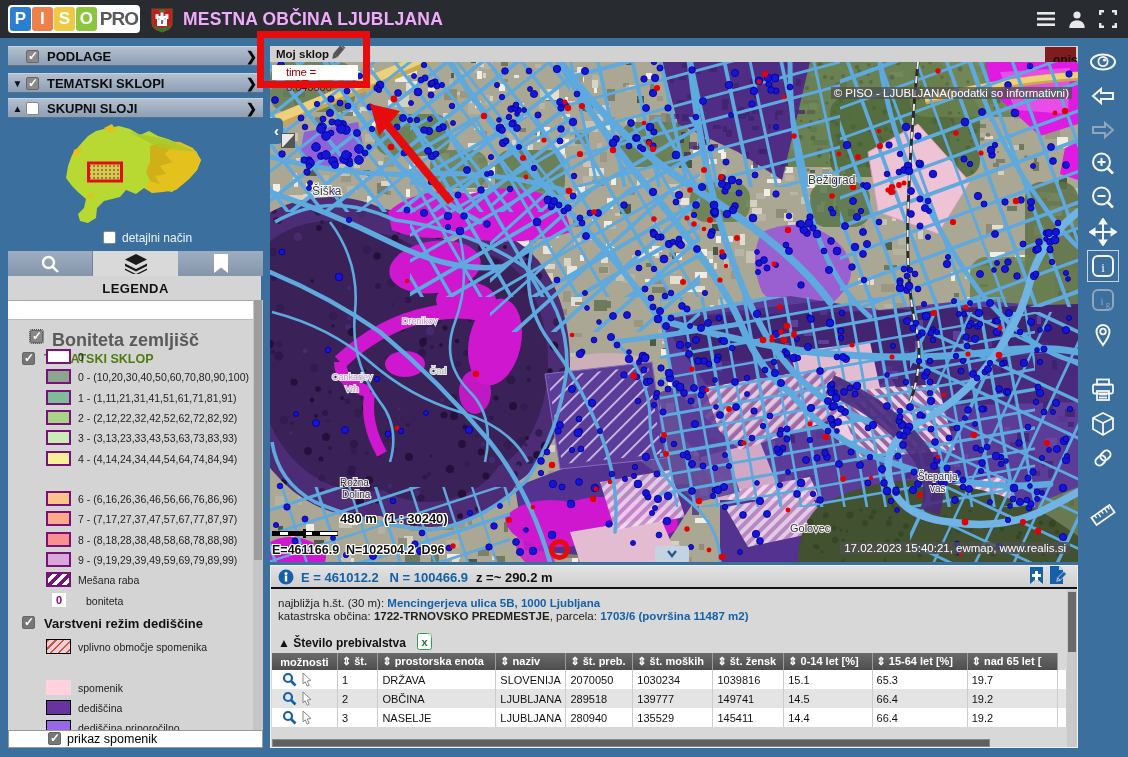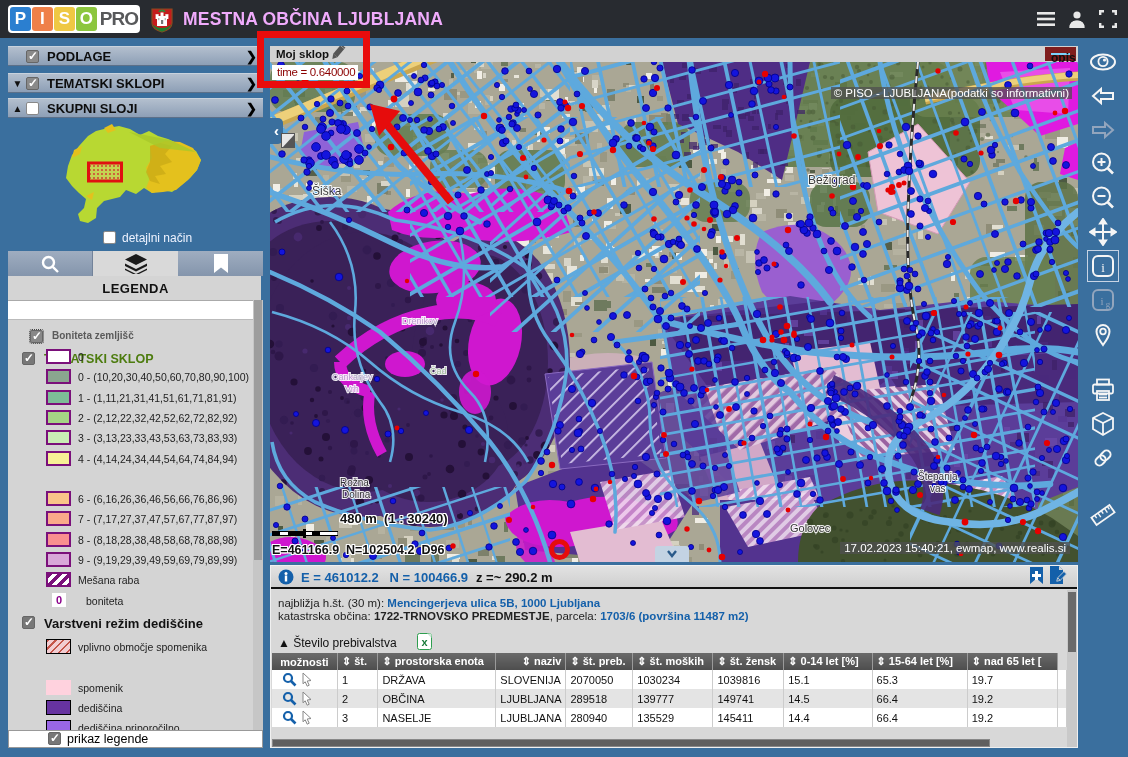--- a/index.html
+++ b/index.html
@@ -44,43 +44,43 @@
 .tab.active { background:#d9d9d9; border-right:none; }
 
 #lg { left:8px; top:238px; width:253px; height:454px; background:#d4d4d4; overflow:hidden; }
 #lgtitle { left:0; top:0; width:255px; height:24px; text-align:center; font-size:13px;
   font-weight:bold; color:#111; line-height:26px; letter-spacing:0.4px;}
 #lgwhite { left:0; top:24px; width:255px; height:20px; background:#fff; border-top:1px solid #aaa; border-bottom:1px solid #bbb;}
 #lgwhite .cb { position:absolute; left:14px; top:3px; background:#777; }
 #lgwhite span { position:absolute; left:36px; top:3px; font-size:12.5px; font-weight:bold; color:#4d7c0f;margin-top:48px; }
 #bonrow { left:0; top:52px; width:255px; height:20px; }
 #bonrow .cb { position:absolute; left:22px; top:2px; background:#888; outline:1px dotted #444; }
-#bonrow span { position:absolute; left:44px; top:2px; font-size:10px; font-weight:bold; color:#5a5a5a; }
+#bonrow span { position:absolute; left:44px; top:2px; font-size:18px; font-weight:bold; color:#5a5a5a; }
 .lgrow { left:0; width:255px; height:20px; }
 .sw { position:absolute; left:38px; top:2px; width:25px; height:15px; border:2px solid #7a107a; }
 .lgrow .t { position:absolute; left:70px; top:4px; font-size:10.5px; color:#222; }
 .vr .sw { border:1px solid #000; }
 #varhead .cb { position:absolute; left:14px; top:2px; background:#777; }
 #varhead span { position:absolute; left:36px; top:2px; font-size:13px; font-weight:bold; color:#111; }
 #lgscroll { left:253px; top:262px; width:10px; height:430px; background:#c6c6c6; }
 #lgthumb { left:254px; top:262px; width:8px; height:260px; background:#9d9d9d; }
 #prikaz { left:8px; top:692px; width:255px; height:18px; background:#fff; border:1px solid #999; }
 #prikaz .cb { position:absolute; left:39px; top:1px; background:#777; }
 #prikaz span { position:absolute; left:58px; top:1px; font-size:12.5px; color:#000; }
 
 
 #mtool { left:270px; top:46px; width:808px; height:16px; background:#d2d2d2; }
 #mojlbl { left:276px; top:48px; font-size:11.5px; font-weight:bold; color:#111; }
-#opis { left:1045px; top:47px; width:31px; height:14px; border:6px solid #7f1d1d; background:#7dd3fc;
+#opis { left:1045px; top:47px; width:31px; height:14px; border:8px solid #7f1d1d; background:#7dd3fc;
   font-size:12px; font-weight:bold; color:#111; text-align:center; line-height:11px; }
 #mapw { left:270px; top:62px; width:808px; height:500px; overflow:hidden; }
 #copyr { right:6px; top:25px; background:rgba(80,80,80,0.75); color:#fff; font-size:11.5px; padding:0 3px; position:absolute; white-space:nowrap;}
 #stamp { right:8px; top:480px; background:rgba(80,80,80,0.78); color:#fff; font-size:11.5px; padding:0 4px; position:absolute; white-space:nowrap;}
 #timebox { left:272px; top:65px; width:86px; height:15px; background:#fff; color:#8b0000;
-  font-size:11.5px; letter-spacing:-0.3px; line-height:15px; padding-left:5px; }
+  font-size:11.5px; letter-spacing:-0.3px; line-height:15px; padding-left:14px; }
 #ltab { left:270px; top:118px; width:13px; height:26px; background:#3a6f9e; border-radius:0 5px 5px 0;
   color:#fff; font-size:15px; font-weight:bold; text-align:center; line-height:25px;}
 #navsq { left:281px; top:133px; width:14px; height:15px; background:#e8e8e8; border:1px solid #555; }
 #btab { left:655px; top:546px; width:34px; height:16px; background:#c3d3e3; border-radius:3px 3px 0 0;
   color:#33628f; text-align:center; font-size:10px; line-height:14px; font-weight:bold;}
 #scalebar { left:272px; top:529px; position:absolute; }
 .halo { text-shadow:-1px -1px 0 #fff, 1px -1px 0 #fff, -1px 1px 0 #fff, 1px 1px 0 #fff, 0 1px 0 #fff, 0 -1px 0 #fff, 1px 0 0 #fff, -1px 0 0 #fff; }
 #sctext { left:340px; top:511px; font-size:13px; font-weight:bold; color:#111; }
 #coords { left:272px; top:543px; font-size:12.5px; font-weight:bold; color:#111; }
 
@@ -89,21 +89,21 @@
 
 
 #bp { left:270px; top:565px; width:808px; height:183px; background:#d8d8d8; border:1px solid #f0f0f0; }
 #bphead { left:0; top:0; width:806px; height:23px; background:linear-gradient(#e2e2e2,#cfcfcf);
   border-bottom:2px solid #111; }
 #bphead .e { position:absolute; left:30px; top:4px; color:#1460aa; font-size:13px; font-weight:bold; }
 #bphead .z { position:absolute; left:205px; top:4px; color:#111; font-size:13px; font-weight:bold; }
 #info1 { left:7px; top:31px; font-size:11.5px; color:#222; }
 #info2 { left:7px; top:44px; font-size:11.5px; color:#222; }
 .blu { color:#1460aa; font-weight:bold; }
-#stv { left:7px; top:70px; font-size:12px; font-weight:normal; color:#111; }
+#stv { left:7px; top:70px; font-size:12px; font-weight:bold; color:#111; }
 #tblw { left:1px; top:87px; width:795px; height:81px; overflow:hidden; }
 table { border-collapse:collapse; font-size:11px; table-layout:fixed; }
 th { background:linear-gradient(#6a6a6a,#4e4e4e); color:#fff; font-weight:bold; text-align:left;
   padding:2px 4px; border-right:1px solid #9a9a9a; height:16px; white-space:nowrap; }
 td { background:#fff; color:#111; padding:2px 4px; border-right:1px solid #ccc; height:16px; white-space:nowrap; }
 tr.alt td { background:#e4e4e4; }
 #hsb { left:1px; top:173px; width:718px; height:8px; background:#5f5f5f; border:1px solid #888; }
 #hsbt { left:1px; top:171px; width:795px; height:11px; background:#c9c9c9; z-index:-1; }
 #vsb { left:796px; top:24px; width:10px; height:157px; background:#c9c9c9; }
 #vsbt { left:797px; top:26px; width:8px; height:60px; background:#6a6a6a; }
@@ -297,21 +297,21 @@
         </div>
         <div class="abs lgrow vr" style="top:442.1999999999998px">
           <div class="sw" style="background:#9966e6;border:1px solid #000;"></div>
           <div class="t">dediščina priporočilno</div>
         </div>
   </div>
   <div class="abs" id="lgscroll"></div>
   <div class="abs" id="lgthumb"></div>
   <div class="abs" id="prikaz">
         <span class="cb on"></span>
-        <span>prikaz legende</span>
+        <span>prikaz spomenik</span>
       </div>
 </div>
 
 <div class="abs" id="mtool"></div>
 <div class="abs" id="mojlbl">Moj sklop</div>
 <svg class="abs" style="left:328px; top:46px" width="18" height="15" viewBox="0 0 20 16">
 <g transform="rotate(40 10 8)">
         <rect x="7" y="-1" width="6" height="12" fill="#555"></rect>
 <rect x="7" y="-3" width="6" height="1.6" fill="#555"></rect>
 <path d="M7 11 L13 11 L10 16 Z" fill="#555"></path>
@@ -3350,21 +3350,21 @@
   <div class="abs" id="info1">najbližja h.št. (30 m): <span class="blu">Mencingerjeva ulica 5B, 1000 Ljubljana</span></div>
   <div class="abs" id="info2">katastrska občina: <b>1722-TRNOVSKO PREDMESTJE</b>, parcela: <span class="blu">1703/6 (površina 11487 m2)</span></div>
   <div class="abs" id="stv">▲ Število prebivalstva</div>
   <div class="abs" id="tblw">
         <table>
           <tbody>
             <tr>
               <th style="width:69px; text-align:center">možnosti</th>
               <th style="width:43px; text-align:left">⇕ št.</th>
               <th style="width:121px; text-align:left">⇕ prostorska enota</th>
-              <th style="width:66px; text-align:right">⇕ naziv</th>
+              <th style="width:66px; text-align:left">⇕ naziv</th>
               <th style="width:68px; text-align:left">⇕ št. preb.</th>
               <th style="width:82px; text-align:left">⇕ št. moških</th>
               <th style="width:72px; text-align:left">⇕ št. žensk</th>
               <th style="width:92px; text-align:left">⇕ 0-14 let [%]</th>
               <th style="width:99px; text-align:left">⇕ 15-64 let [%]</th>
               <th style="width:95px; text-align:left">⇕ nad 65 let [</th>
             </tr>
             <tr>
               <td style="text-align:left; padding-left:10px"><svg width="15" height="15" viewBox="0 0 15 15" style="vertical-align:-3px">
                   <circle cx="6" cy="6" r="4" fill="none" stroke="#1460aa" stroke-width="2.2"></circle>

